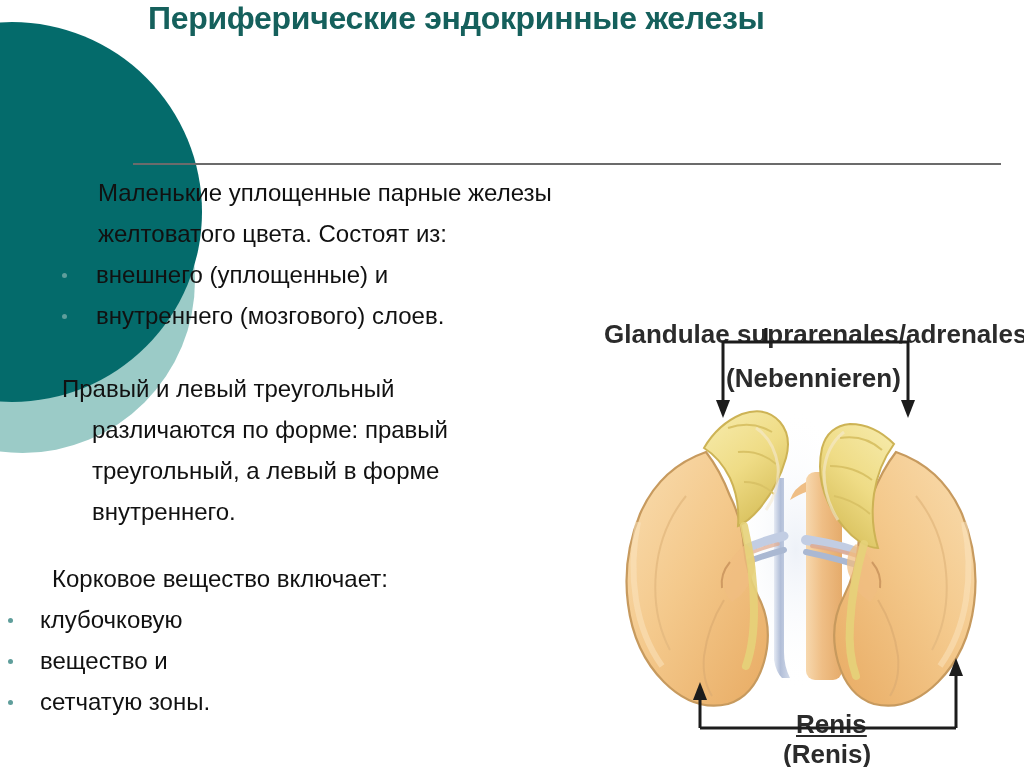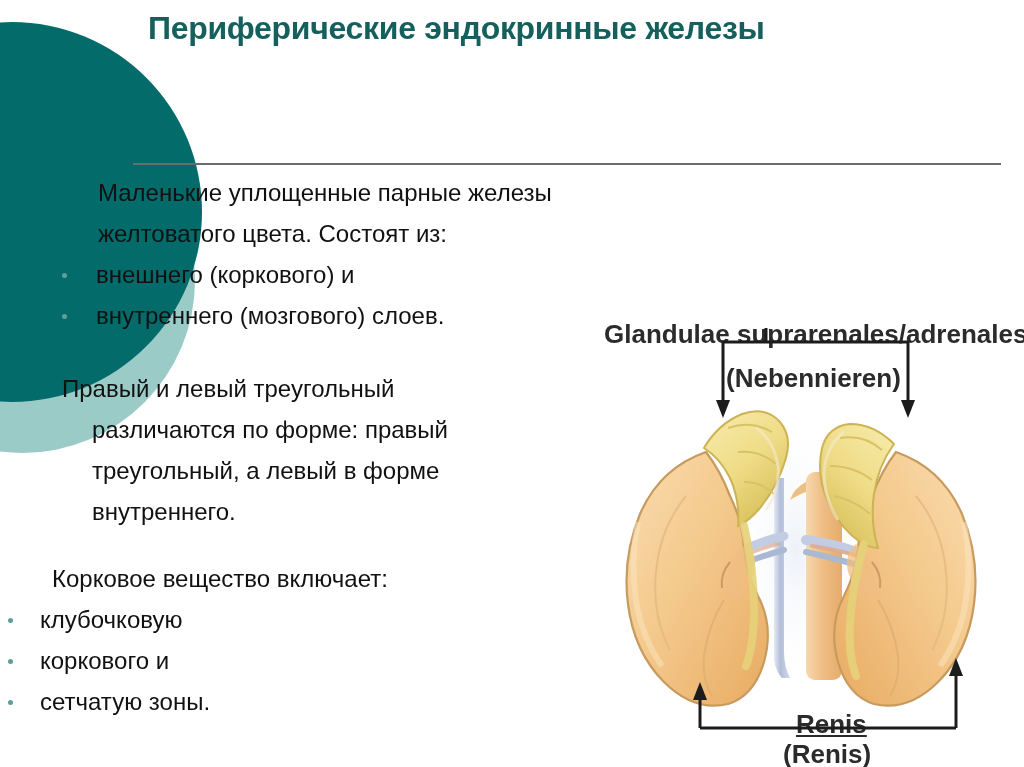--- a/index.html
+++ b/index.html
@@ -31,21 +31,21 @@
     left:-178px;top:22px;
     width:380px;height:380px;
     border-radius:50%;
     background:#046b6b;
     z-index:2;
   }
 
   
   .header-title{
     position:absolute;
-    left:148px;top:10px;
+    left:148px;top:0;
     width:860px;
     z-index:5;
     font-size:32px;
     font-weight:bold;
     color:#15605c;
     letter-spacing:-0.3px;
     white-space:nowrap;
   }
   .main-title{
     position:absolute;
@@ -133,21 +133,21 @@
 
   <div class="body-text blk1">
     <div class="line i-a">
       <span class="txt">Маленькие уплощенные парные железы</span>
     </div>
     <div class="line i-a">
       <span class="txt">желтоватого цвета. Состоят из:</span>
     </div>
     <div class="line i-b">
       <span class="bullet-dot"></span>
-      <span class="txt">внешнего (коркового) и</span>
+      <span class="txt">внешнего (уплощенные) и</span>
     </div>
     <div class="line i-b">
       <span class="bullet-dot"></span>
       <span class="txt">внутреннего (мозгового) слоев.</span>
     </div>
   </div>
 
   <div class="body-text blk2">
     <div class="line i-c">
       <span class="txt">Правый и левый треугольный</span>
@@ -166,21 +166,21 @@
   <div class="body-text blk3">
     <div class="line i-e">
       <span class="txt">Корковое вещество включает:</span>
     </div>
     <div class="line i-f">
       <span class="bullet-dot"></span>
       <span class="txt">клубочковую</span>
     </div>
     <div class="line i-f">
       <span class="bullet-dot"></span>
-      <span class="txt">коркового и</span>
+      <span class="txt">вещество и</span>
     </div>
     <div class="line i-f">
       <span class="bullet-dot"></span>
       <span class="txt">сетчатую зоны.</span>
     </div>
   </div>
 
   <div id="figure">
 
     <div class="fig-label lab-latin-top">Glandulae suprarenales/adrenales</div>

